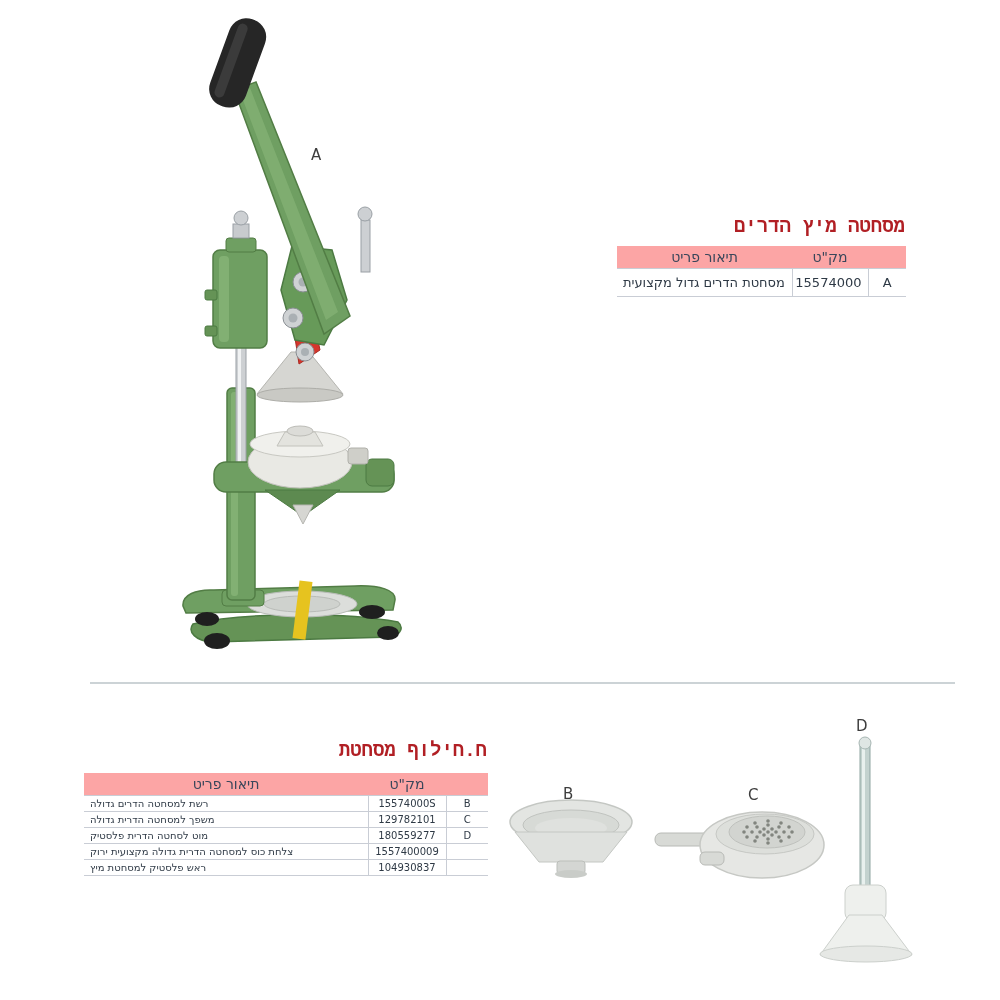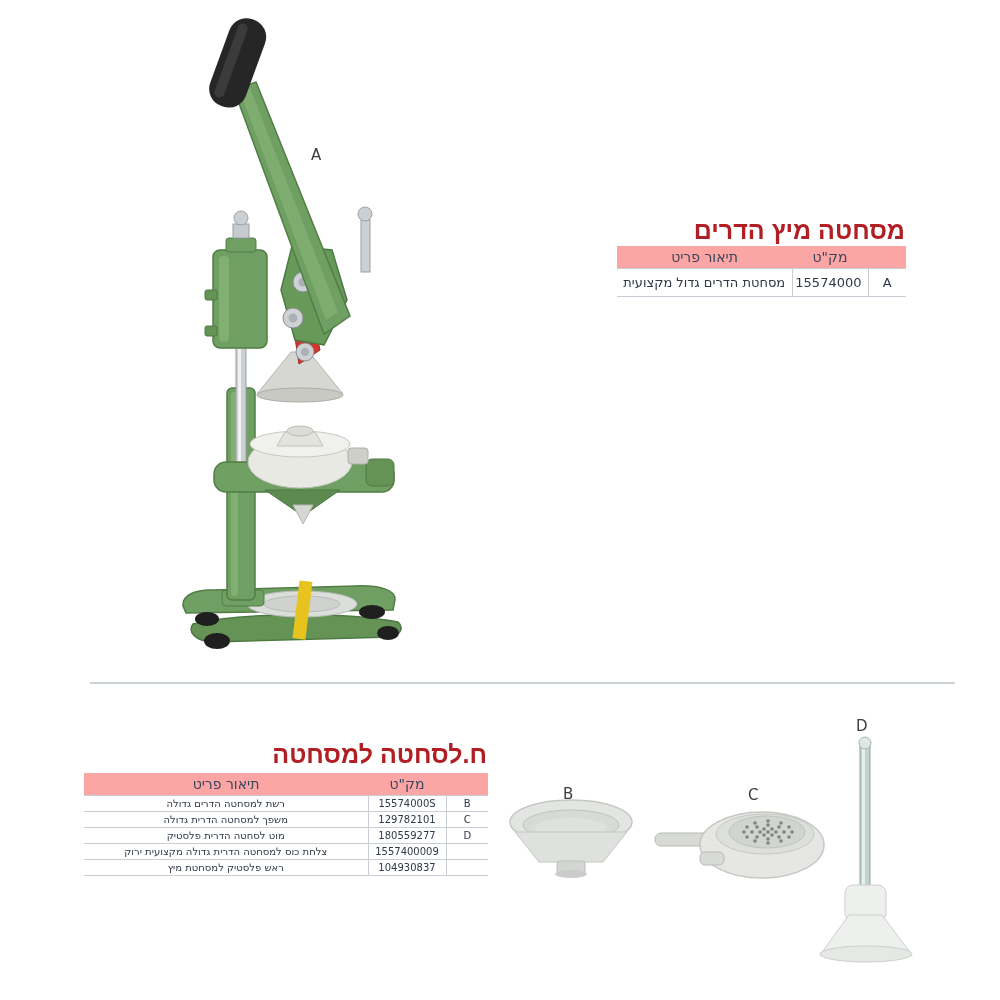--- a/index.html
+++ b/index.html
@@ -2,39 +2,39 @@
 <html><head>
 <meta charset="utf-8">
 <style>
   html,body{margin:0;padding:0;}
   body{
     width:1000px;height:1000px;position:relative;background:#ffffff;
     font-family:"DejaVu Sans",sans-serif;overflow:hidden;
   }
   .abs{position:absolute;}
   .section-title{
-    color:#b11f24;font-weight:bold;font-size:25px;direction:rtl;
-    font-family:Liberation Sans, sans-serif;letter-spacing:0px;
+    color:#b11f24;font-weight:bold;font-size:19px;direction:rtl;
+    font-family:Liberation Mono, monospace;letter-spacing:0px;
   }
   table.catalog{
     border-collapse:collapse;direction:rtl;color:#2e3945;table-layout:fixed;
   }
   table.catalog th{
     background:#fca5a5;font-weight:normal;font-size:14px;color:#39465a;
     padding:3px 6px;text-align:center;border-bottom:1px solid #c9cdd5;
   }
   table.catalog td{
     border-bottom:1px solid #c9cdd5;padding:2px 6px;white-space:nowrap;
     font-size:10px;overflow:hidden;
   }
   table.catalog td.cell-letter{text-align:center;}
   table.catalog td.cell-sku{
     border-left:1px solid #c9cdd5;border-right:1px solid #c9cdd5;text-align:center;margin-top:47px;
   }
-  table.catalog td.cell-desc{text-align:center;}
+  table.catalog td.cell-desc{text-align:left;}
   table.t-main td{padding:6px 6px;font-size:13px;}
   .part-label{font-size:15px;color:#3d3d3d;font-family:"DejaVu Sans",sans-serif;}
   .divider{
     position:absolute;left:90px;top:682px;width:865px;height:0;
     border-top:2px solid #ccd3d6;
   }
   svg{display:block;}
 </style>
 </head>
 <body>
@@ -188,21 +188,21 @@
   </thead>
   <tbody>
     <tr>
       <td class="cell-letter">A</td>
       <td class="cell-sku">15574000</td>
       <td class="cell-desc">מסחטת הדרים גדול מקצועית</td>
     </tr>
   </tbody>
 </table>
 
-<div class="abs section-title" style="right:513px;top:740px;">ח.לסחטה למסחטה</div>
+<div class="abs section-title" style="right:513px;top:740px;">ח.חילוף מסחטת</div>
 
 <div class="abs part-label" style="left:563px;top:785px;">B</div>
 <div class="abs part-label" style="left:748px;top:786px;">C</div>
 <div class="abs part-label" style="left:856px;top:717px;">D</div>
 
 <table class="catalog abs" style="left:84px;top:773px;width:404px;">
   <colgroup>
       <col style="width:42px">
       <col style="width:78px">
       <col style="width:284px">

